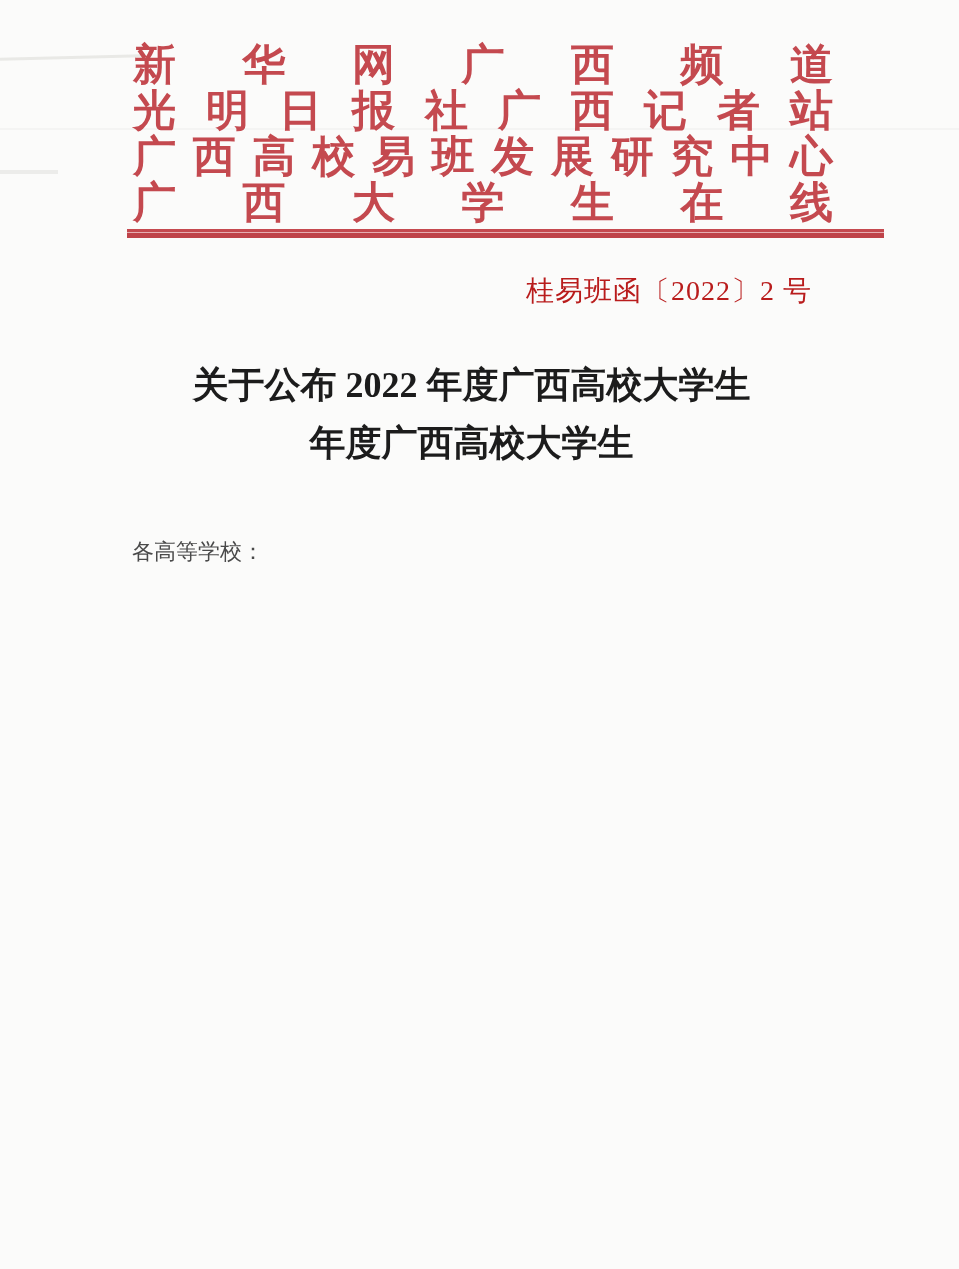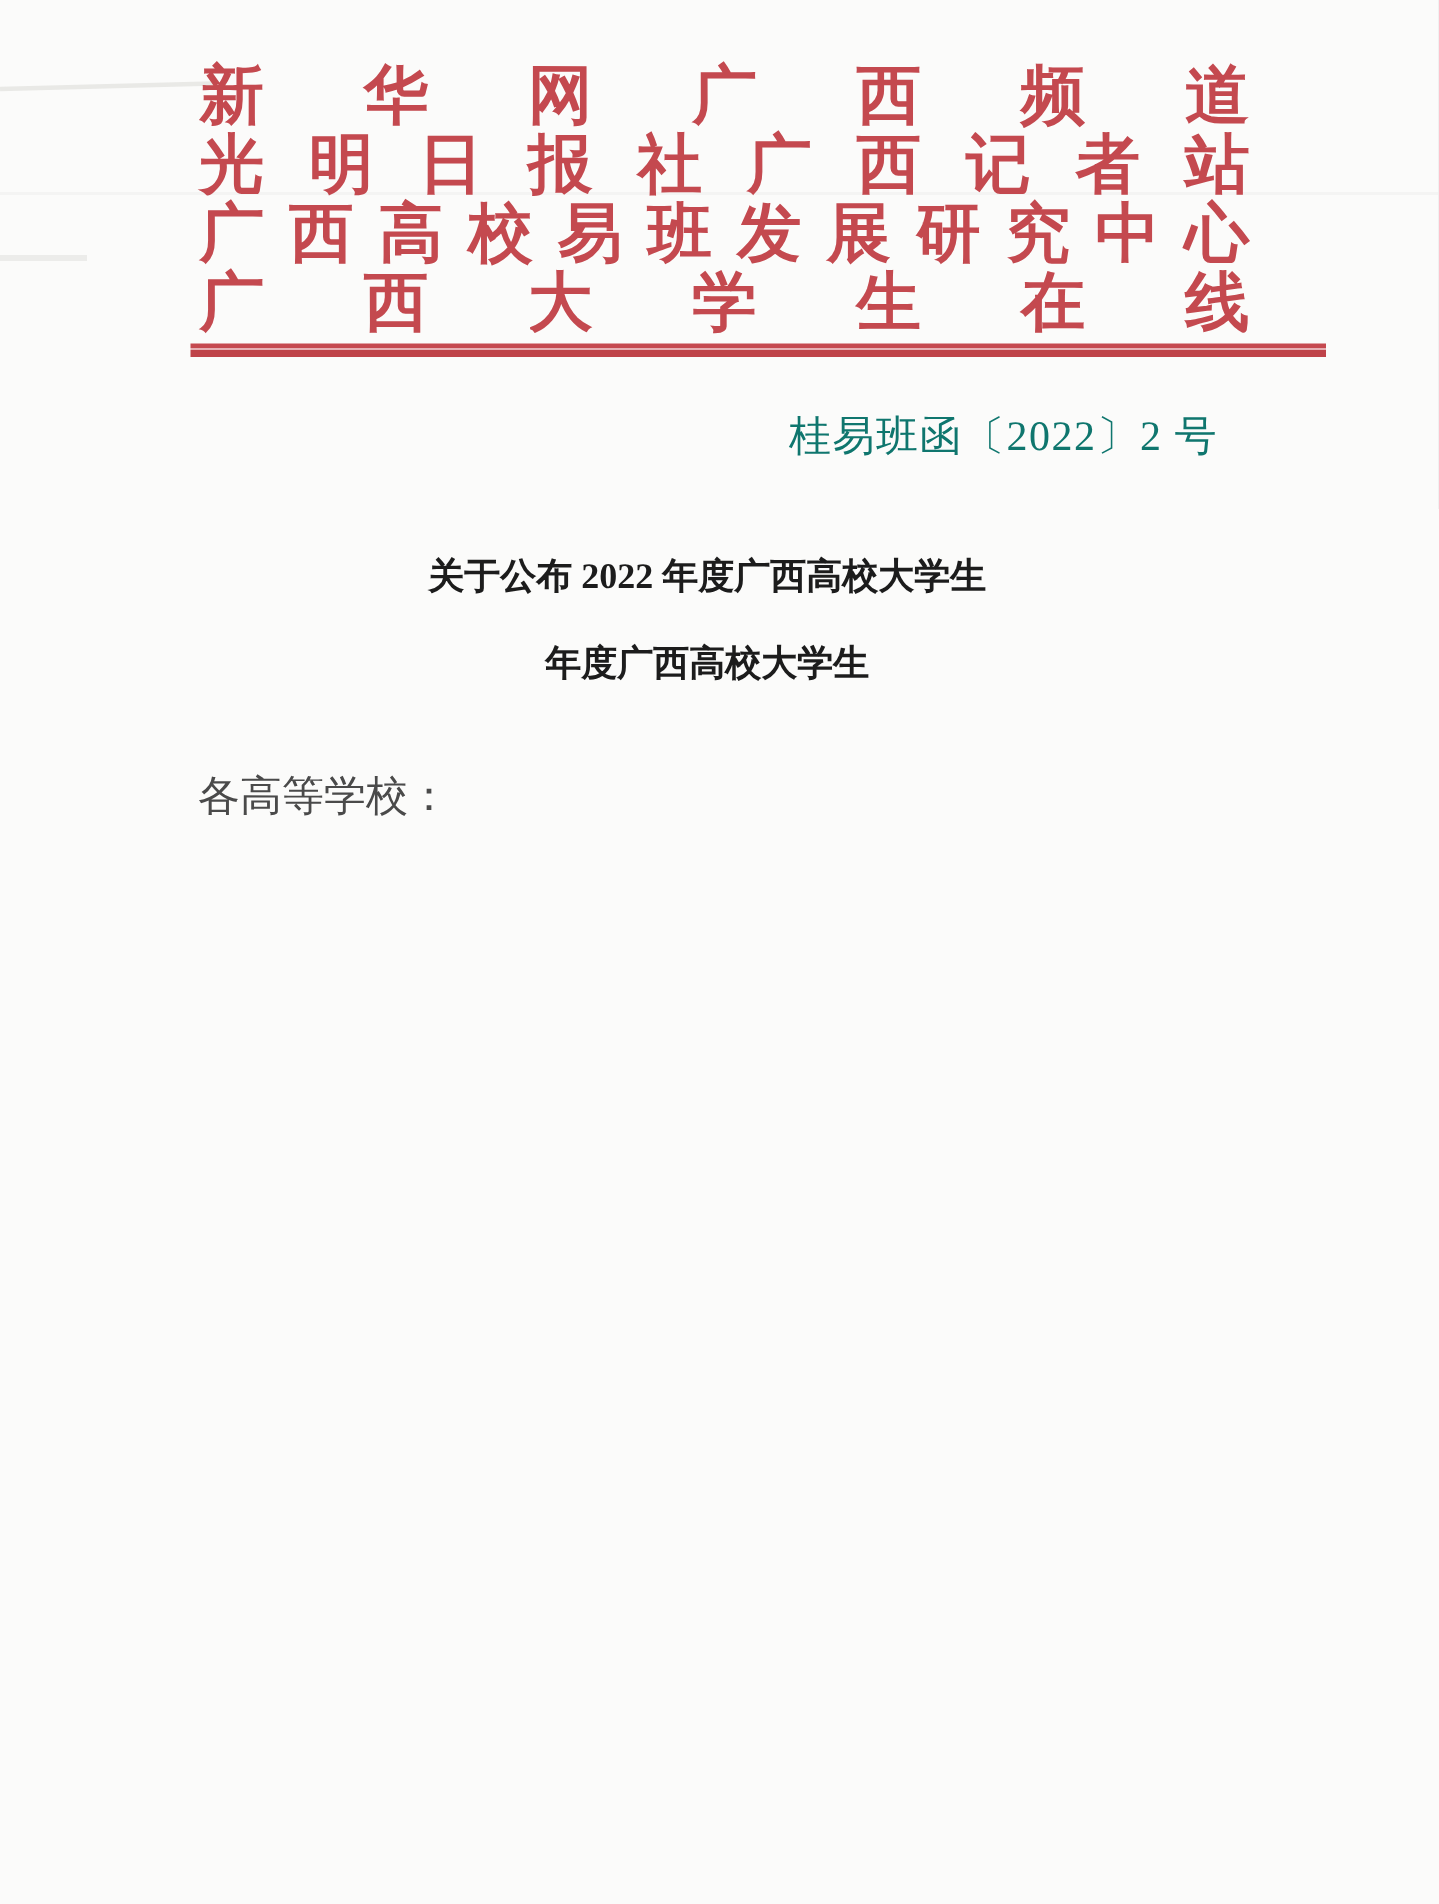--- a/index.html
+++ b/index.html
@@ -58,43 +58,43 @@
       #bf4349 48%, #bf4349 100%);
   }
 
   
   .doc-number {
     position: absolute;
     top: 272px;
     right: 147px;
     font-size: 28px;
     letter-spacing: 1px;
-    color: #0f766e;
+    color: #b91c1c;
   }
 
   
   .title {
     position: absolute;
     left: 0;
     right: 16px;
     top: 356px;
     text-align: center;
     font-weight: 700;
     color: #1c1c1c;
-    font-size: 24px;
+    font-size: 36px;
     line-height: 58px;
   }
 
   
   .body-text {
     position: absolute;
     left: 132px;
-    top: 508px;
+    top: 528px;
     width: 699px;
-    font-size: 28px;
+    font-size: 22px;
     line-height: 48px;
     color: #4a4a4a;
     text-align: justify;
   }
   .body-text p {
     margin: 0;
     padding: 0;
   }
   .body-text p.indent {
     text-indent: 2em;

